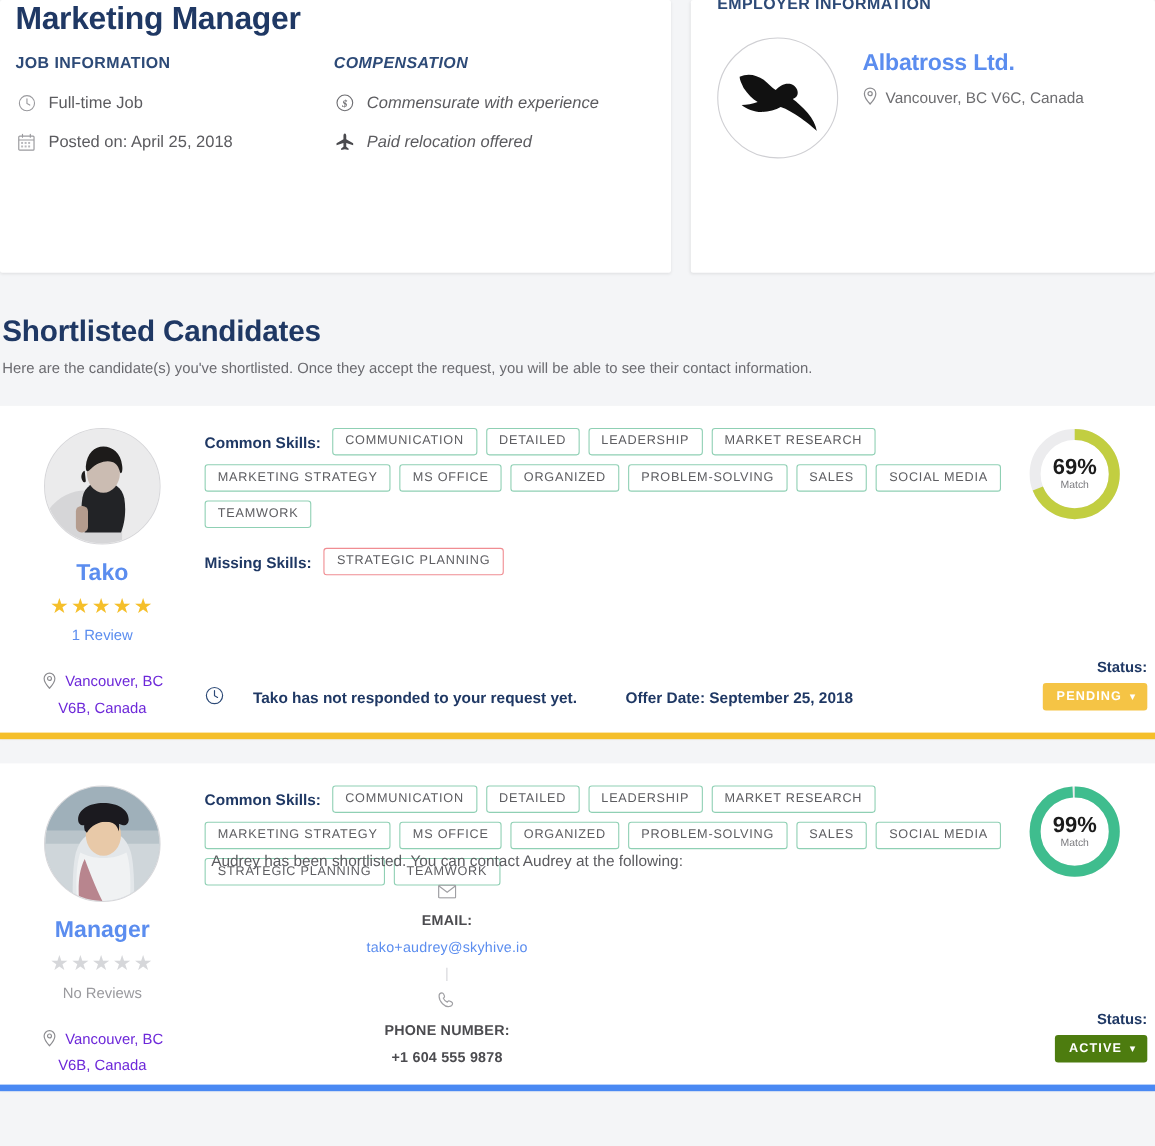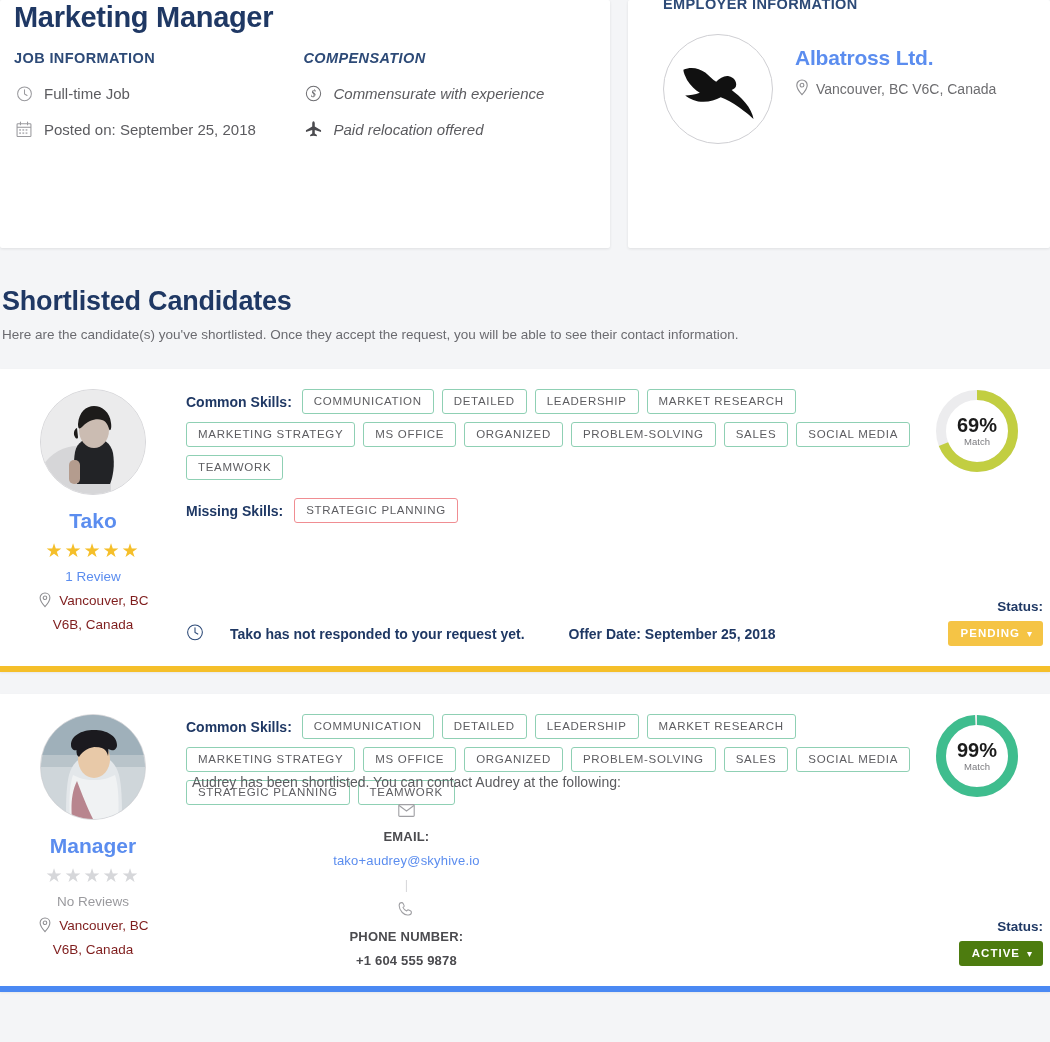--- a/index.html
+++ b/index.html
@@ -12,21 +12,20 @@
   }
   .page { position: relative; width: 1050px; height: 1042px; }
 
   
   .top-row { display: flex; gap: 18px; padding: 0 0 0 0; height: 258px; }
 
   .card-white {
     background: #ffffff;
     box-shadow: 0 1px 3px rgba(0,0,0,0.09);
     border-radius: 2px;
-    padding-left: 11px;
   }
   .job-card {
     width: 610px;
     height: 248px;
     padding: 0 22px 0 0;
     position: relative;
   }
   .employer-card {
     width: 422px;
     height: 248px;
@@ -136,21 +135,21 @@
   .cand-name {
     font-size: 21px; font-weight: bold; color: #5b8def;
     margin-top: 14px;
   }
   .stars { margin-top: 6px; font-size: 19px; letter-spacing: 2px; }
   .stars.filled { color: #f5bf2a; }
   .stars.empty { color: #d6d7da; }
   .review-link { font-size: 13.5px; color: #5b8def; margin-top: 7px; }
   .review-none { font-size: 13.5px; color: #9a9a9e; margin-top: 7px; }
   .cand-loc {
-    font-size: 13.5px; color: #7f1d1d; margin-top: 6px;
+    font-size: 13.5px; color: #6d28d9; margin-top: 24px;
     line-height: 21px;
   }
   .cand-loc .pin { vertical-align: -3px; margin-right: 4px; }
 
   .cand-mid { flex: 1 1 auto; padding: 20px 0 0 0; position: relative; }
 
   .skill-row { display: flex; flex-wrap: wrap; align-items: center; gap: 8px; }
   .skill-label {
     font-size: 14px; font-weight: bold; color: #1f3864;
     margin-right: 2px; white-space: nowrap;
@@ -244,21 +243,21 @@
                   <g fill="#b8b8bc">
                     <rect x="3.6" y="9" width="2" height="2"></rect>
                     <rect x="7.2" y="9" width="2" height="2"></rect>
                     <rect x="10.8" y="9" width="2" height="2"></rect>
                     <rect x="3.6" y="12.6" width="2" height="2"></rect>
                     <rect x="7.2" y="12.6" width="2" height="2"></rect>
                     <rect x="10.8" y="12.6" width="2" height="2"></rect>
                   </g>
                 </svg>
             </span>
-            <span class="txt">Posted on: September 25, 2018</span>
+            <span class="txt">Posted on: April 25, 2018</span>
           </div>
         </div>
 
         <div class="col-comp">
           <div class="sec-head">COMPENSATION</div>
 
           <div class="info-line">
             <span class="glyph">
               <svg width="17" height="17" viewBox="0 0 20 20">
                   <circle cx="10" cy="10" r="8.4" fill="none" stroke="#6e6e72" stroke-width="1.2"></circle>

